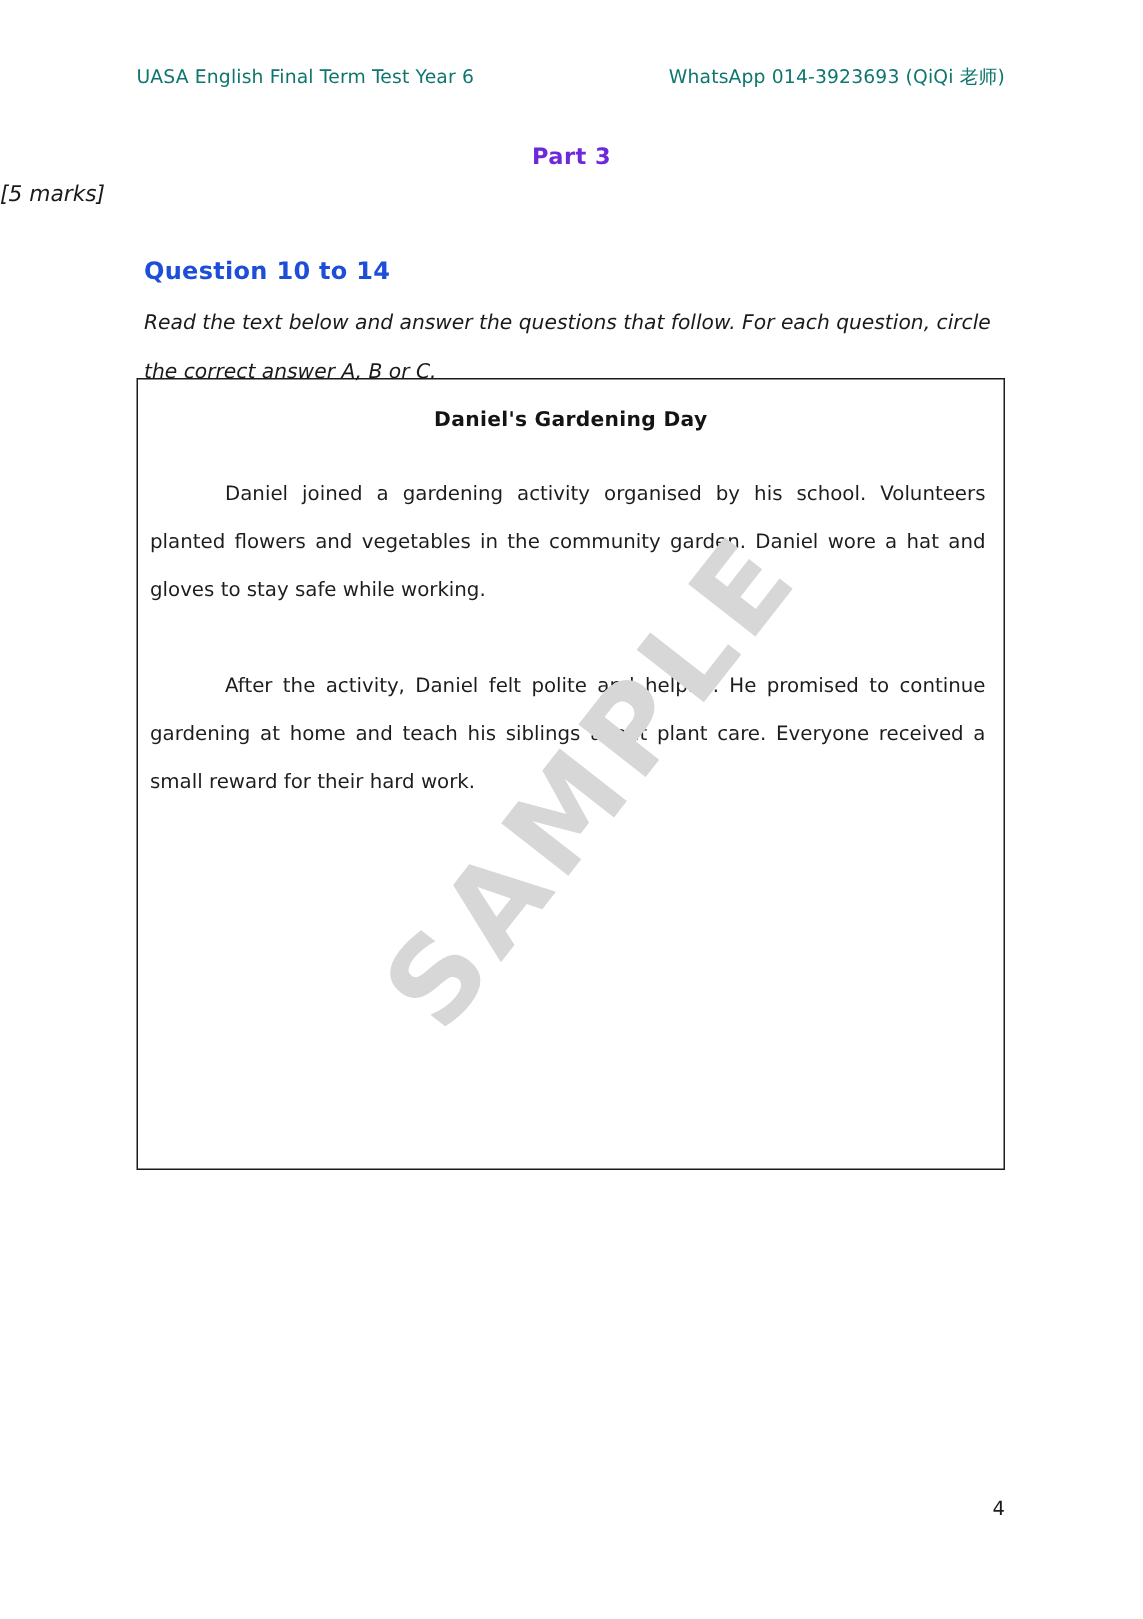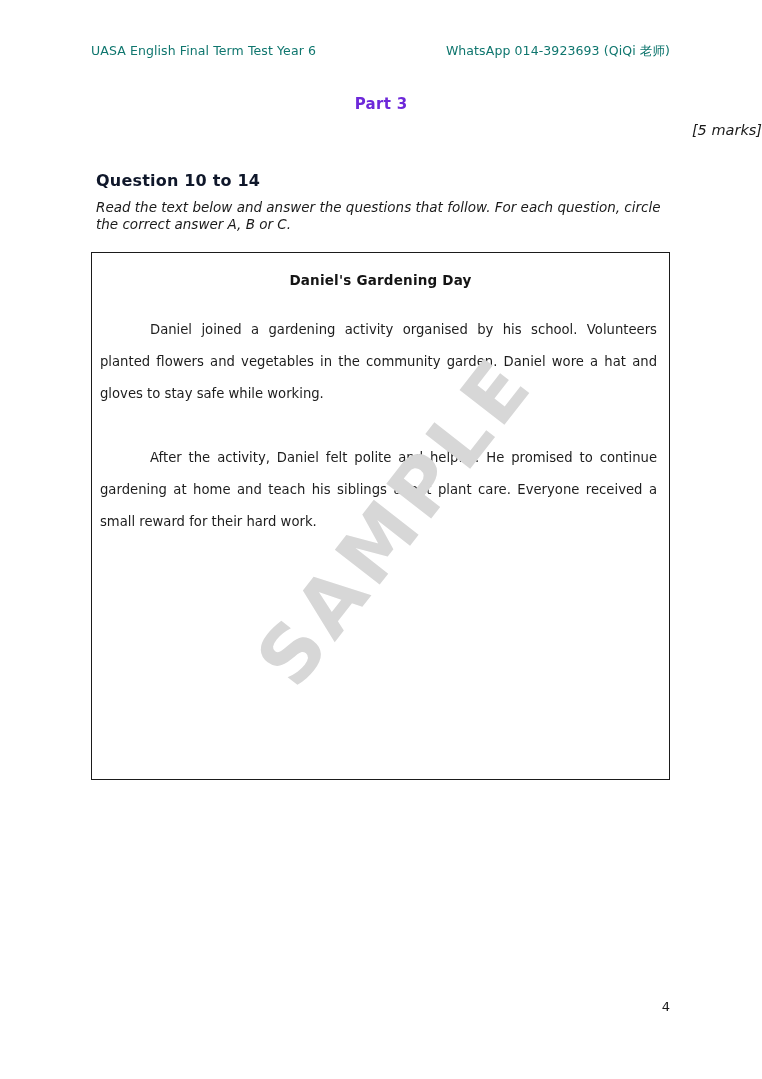--- a/index.html
+++ b/index.html
@@ -44,44 +44,44 @@
     font-size: 15px;
     font-weight: bold;
     color: #6d28d9;
     letter-spacing: 0.3px;
   }
   .part-marks {
     position: absolute;
     left: 0;
     top: 122px;
     width: 762px;
-    text-align: right;
+    text-align: left;
     font-size: 14.5px;
     font-style: italic;
     color: #1a1a1a;
   }
 
   
   .question-heading {
     position: absolute;
     left: 96px;
     top: 171px;
     font-size: 16px;
     font-weight: bold;
-    color: #0f172a;
+    color: #1d4ed8;
     letter-spacing: 0.2px;
   }
   .instructions {
     position: absolute;
     left: 96px;
     top: 199px;
     width: 573px;
     font-size: 13.5px;
     font-style: italic;
-    line-height: 17px;
+    line-height: 33px;
     color: #1a1a1a;
   }
 
   
   .passage-box {
     position: absolute;
     left: 91px;
     top: 252px;
     width: 579px;
     height: 528px;

